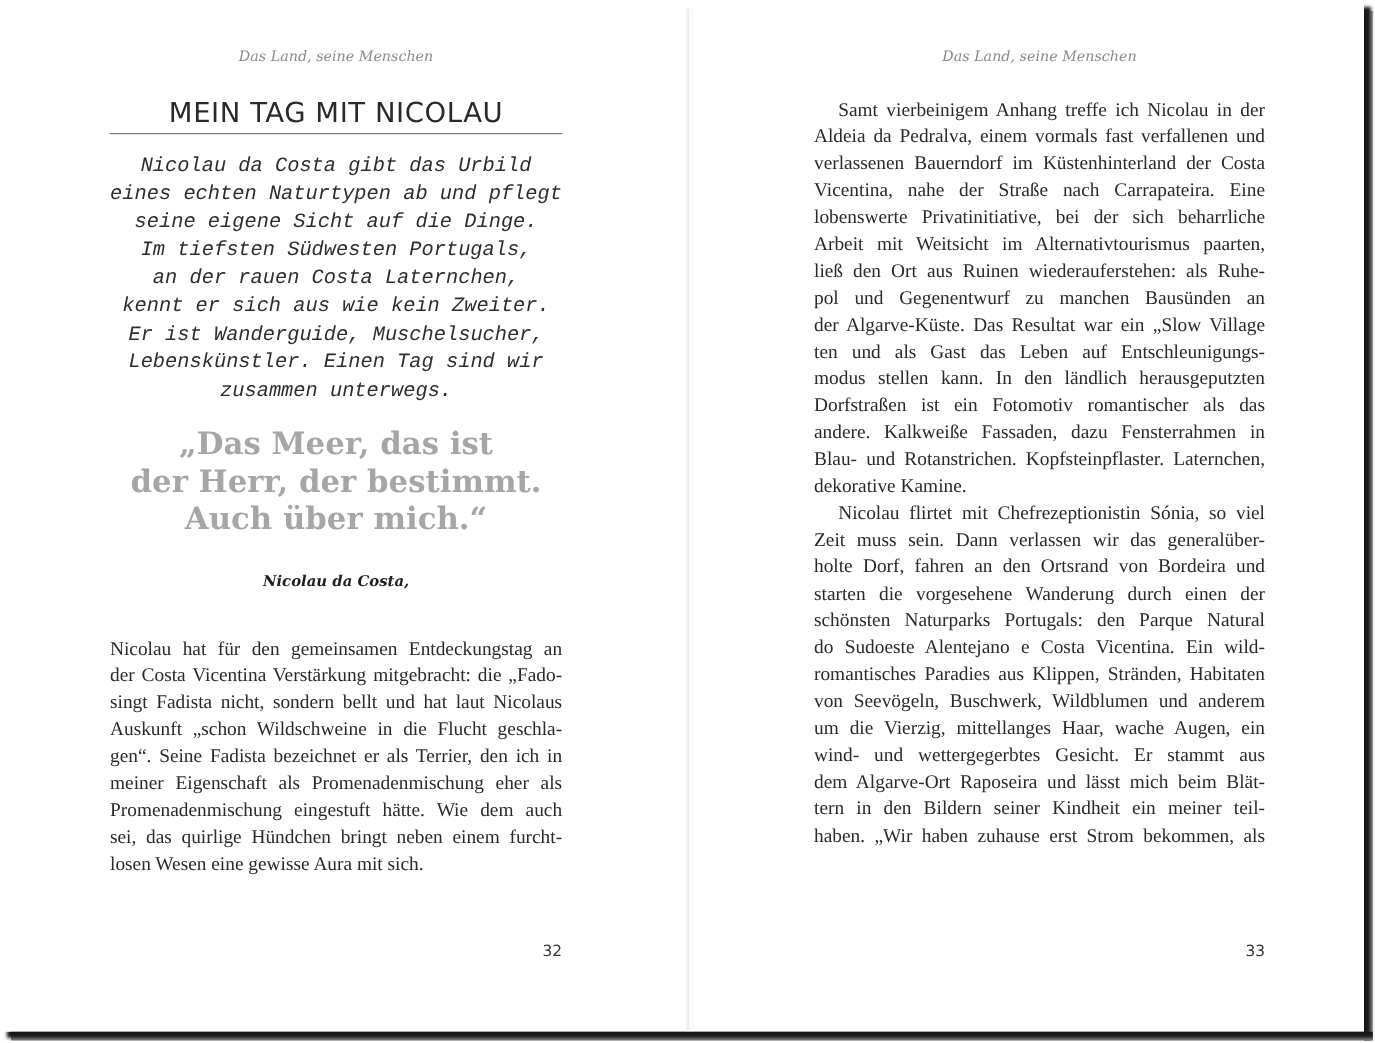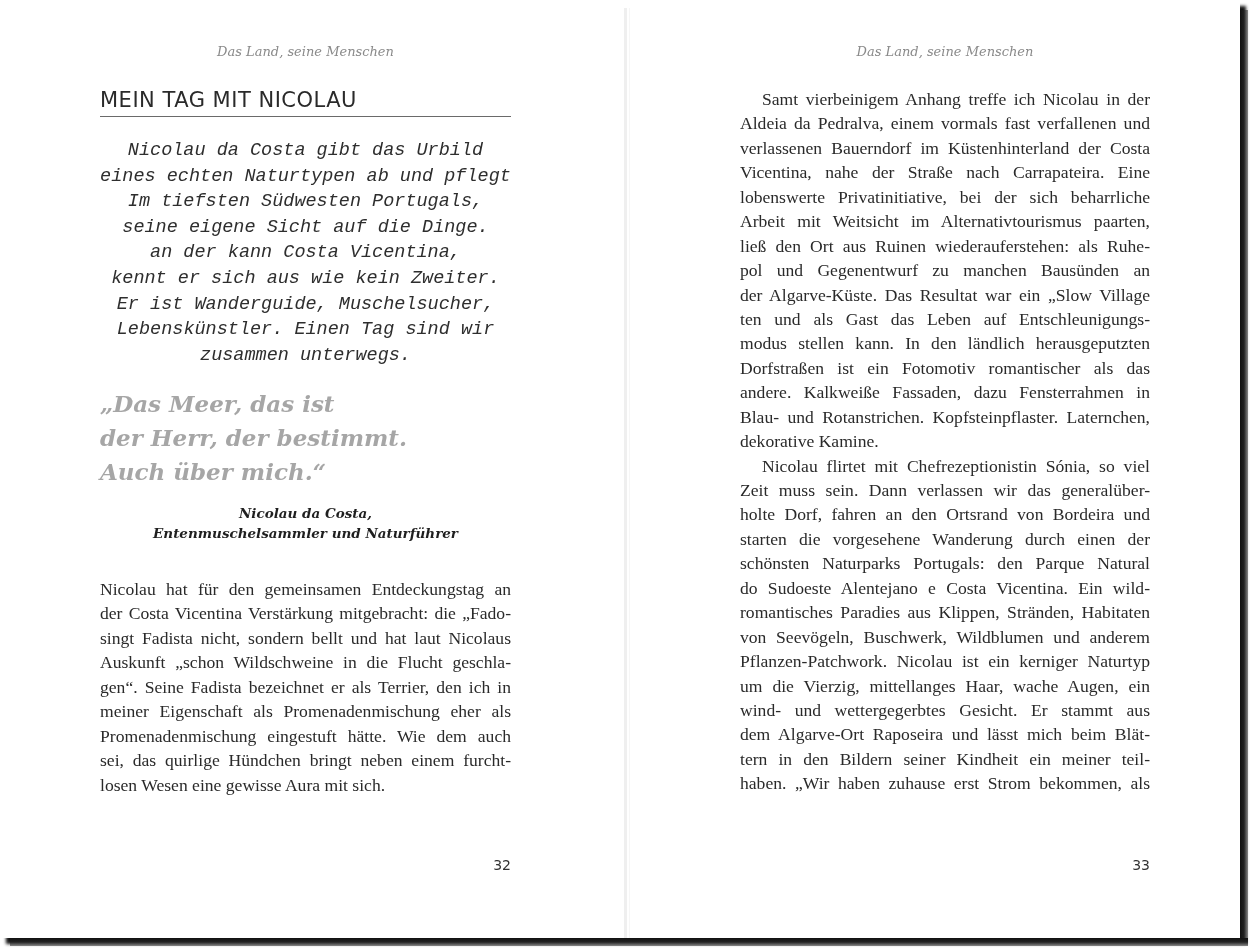--- a/index.html
+++ b/index.html
@@ -71,23 +71,23 @@
     font-family: "DejaVu Serif", serif;
     font-style: italic;
     font-size: 13px;
     color: #8a8a8a;
   }
   .chapter-title {
     position: absolute;
     top: 88px;
     left: 0;
     width: 100%;
-    text-align: left;
+    text-align: center;
     font-family: "DejaVu Sans", sans-serif;
-    font-size: 21px;
+    font-size: 25px;
     letter-spacing: 0.5px;
     color: #2a2a2a;
     padding-bottom: 4px;
     border-bottom: 1.5px solid #6a6a6a;
   }
   .intro {
     position: absolute;
     top: 138px;
     left: 0;
     width: 100%;
@@ -97,42 +97,42 @@
     font-size: 18.5px;
     line-height: 25.6px;
     color: #2e2e2e;
   }
   .intro .ln { display: block; white-space: nowrap; font-family: Liberation Mono, monospace; }
   .pullquote {
     position: absolute;
     top: 387px;
     left: 0;
     width: 100%;
-    font-family: "DejaVu Serif", serif;
-    font-style: italic;
+    text-align: center;
+    font-family: "DejaVu Serif", serif;
     font-weight: bold;
-    font-size: 23px;
+    font-size: 28px;
     line-height: 34px;
     color: #a6a6a6;
   }
   .pullquote .ln { display: block; white-space: nowrap; }
   .attribution {
     position: absolute;
     top: 503px;
     left: 0;
     width: 100%;
     text-align: center;
     font-family: "DejaVu Serif", serif;
     font-style: italic;
     font-weight: bold;
     font-size: 13.5px;
     line-height: 20px;
     color: #1f1f1f;
   }
-  .attribution .ln { display: block; white-space: nowrap; }
+  .attribution .ln { display: block; white-space: nowrap; margin-top: 16px; }
 
   .body-text {
     position: absolute;
     left: 0;
     width: 100%;
     font-family: "Liberation Serif", serif;
     font-size: 17.6px;
     line-height: 24.45px;
     color: #2a2a2a;
   }
@@ -168,38 +168,37 @@
   <div class="gutter"></div>
   <div class="gutter2"></div>
 
   <div class="page page-left">
     <div class="running-head">Das Land, seine Menschen</div>
     <div class="chapter-title">MEIN TAG MIT NICOLAU</div>
 
     <div class="intro">
       <span class="ln">Nicolau da Costa gibt das Urbild</span>
       <span class="ln">eines echten Naturtypen ab und pflegt</span>
+      <span class="ln">seine eigene Sicht auf die Dinge.</span>
       <span class="ln">Im tiefsten Südwesten Portugals,</span>
-      <span class="ln">seine eigene Sicht auf die Dinge.</span>
-      <span class="ln">an der kann Costa Vicentina,</span>
+      <span class="ln">an der rauen Costa Laternchen,</span>
       <span class="ln">kennt er sich aus wie kein Zweiter.</span>
       <span class="ln">Er ist Wanderguide, Muschelsucher,</span>
       <span class="ln">Lebenskünstler. Einen Tag sind wir</span>
       <span class="ln">zusammen unterwegs.</span>
     </div>
 
     <div class="pullquote">
       <span class="ln">„Das Meer, das ist</span>
       <span class="ln">der Herr, der bestimmt.</span>
       <span class="ln">Auch über mich.“</span>
     </div>
 
     <div class="attribution">
       <span class="ln">Nicolau da Costa,</span>
-      <span class="ln">Entenmuschelsammler und Naturführer</span>
     </div>
 
     <div class="body-text body-left">
       <span class="ln">Nicolau hat für den gemeinsamen Entdeckungstag an</span>
       <span class="ln">der Costa Vicentina Verstärkung mitgebracht: die „Fado-</span>
       <span class="ln">singt Fadista nicht, sondern bellt und hat laut Nicolaus</span>
       <span class="ln">Auskunft „schon Wildschweine in die Flucht geschla-</span>
       <span class="ln">gen“. Seine Fadista bezeichnet er als Terrier, den ich in</span>
       <span class="ln">meiner Eigenschaft als Promenadenmischung eher als</span>
       <span class="ln">Promenadenmischung eingestuft hätte. Wie dem auch</span>
@@ -230,21 +229,20 @@
       <span class="ln">Blau- und Rotanstrichen. Kopfsteinpflaster. Laternchen,</span>
       <span class="ln last">dekorative Kamine.</span>
       <span class="ln indent">Nicolau flirtet mit Chefrezeptionistin Sónia, so viel</span>
       <span class="ln">Zeit muss sein. Dann verlassen wir das generalüber-</span>
       <span class="ln">holte Dorf, fahren an den Ortsrand von Bordeira und</span>
       <span class="ln">starten die vorgesehene Wanderung durch einen der</span>
       <span class="ln">schönsten Naturparks Portugals: den Parque Natural</span>
       <span class="ln">do Sudoeste Alentejano e Costa Vicentina. Ein wild-</span>
       <span class="ln">romantisches Paradies aus Klippen, Stränden, Habitaten</span>
       <span class="ln">von Seevögeln, Buschwerk, Wildblumen und anderem</span>
-      <span class="ln">Pflanzen-Patchwork. Nicolau ist ein kerniger Naturtyp</span>
       <span class="ln">um die Vierzig, mittellanges Haar, wache Augen, ein</span>
       <span class="ln">wind- und wettergegerbtes Gesicht. Er stammt aus</span>
       <span class="ln">dem Algarve-Ort Raposeira und lässt mich beim Blät-</span>
       <span class="ln">tern in den Bildern seiner Kindheit ein meiner teil-</span>
       <span class="ln">haben. „Wir haben zuhause erst Strom bekommen, als</span>
     </div>
 
     <div class="folio">33</div>
   </div>
 </div>

